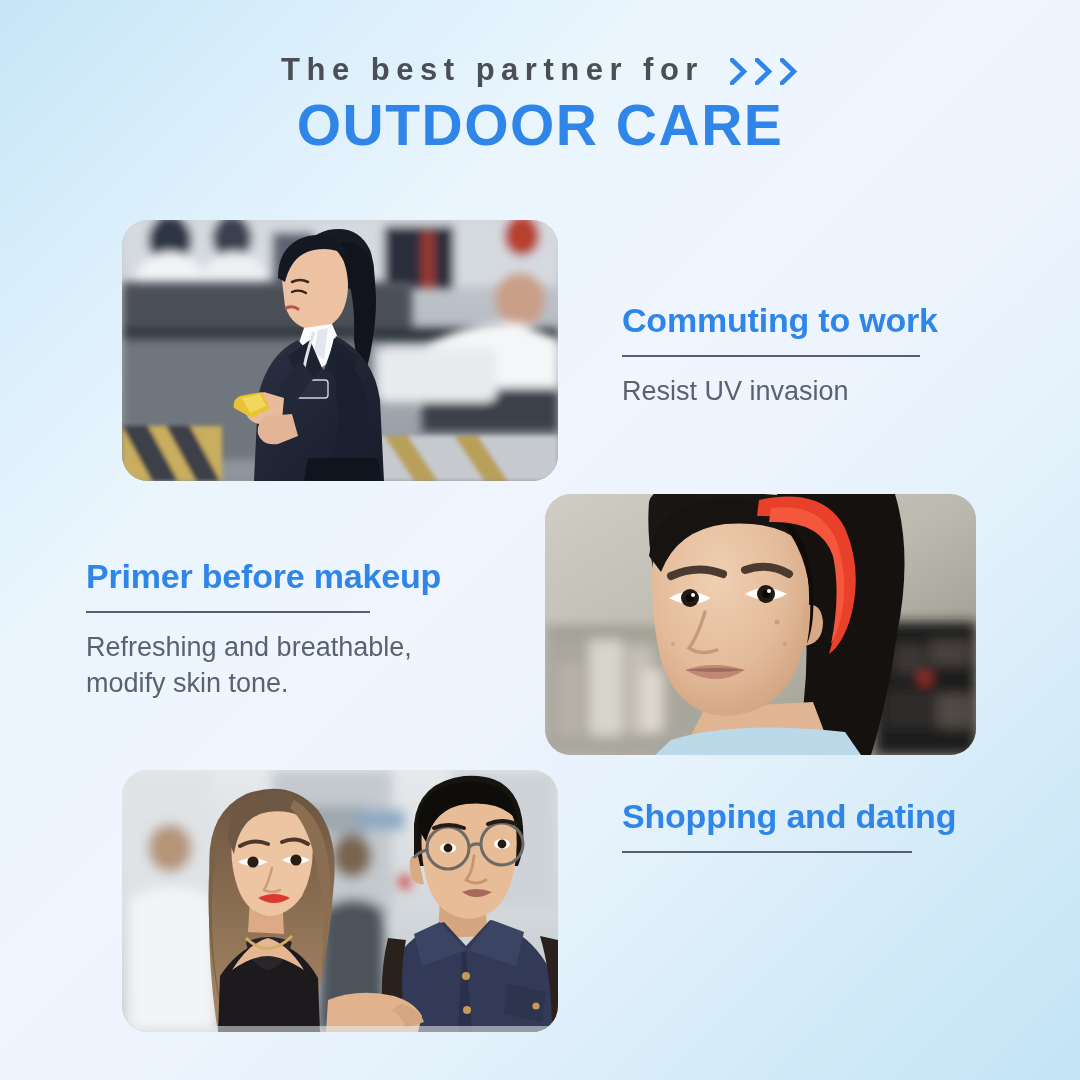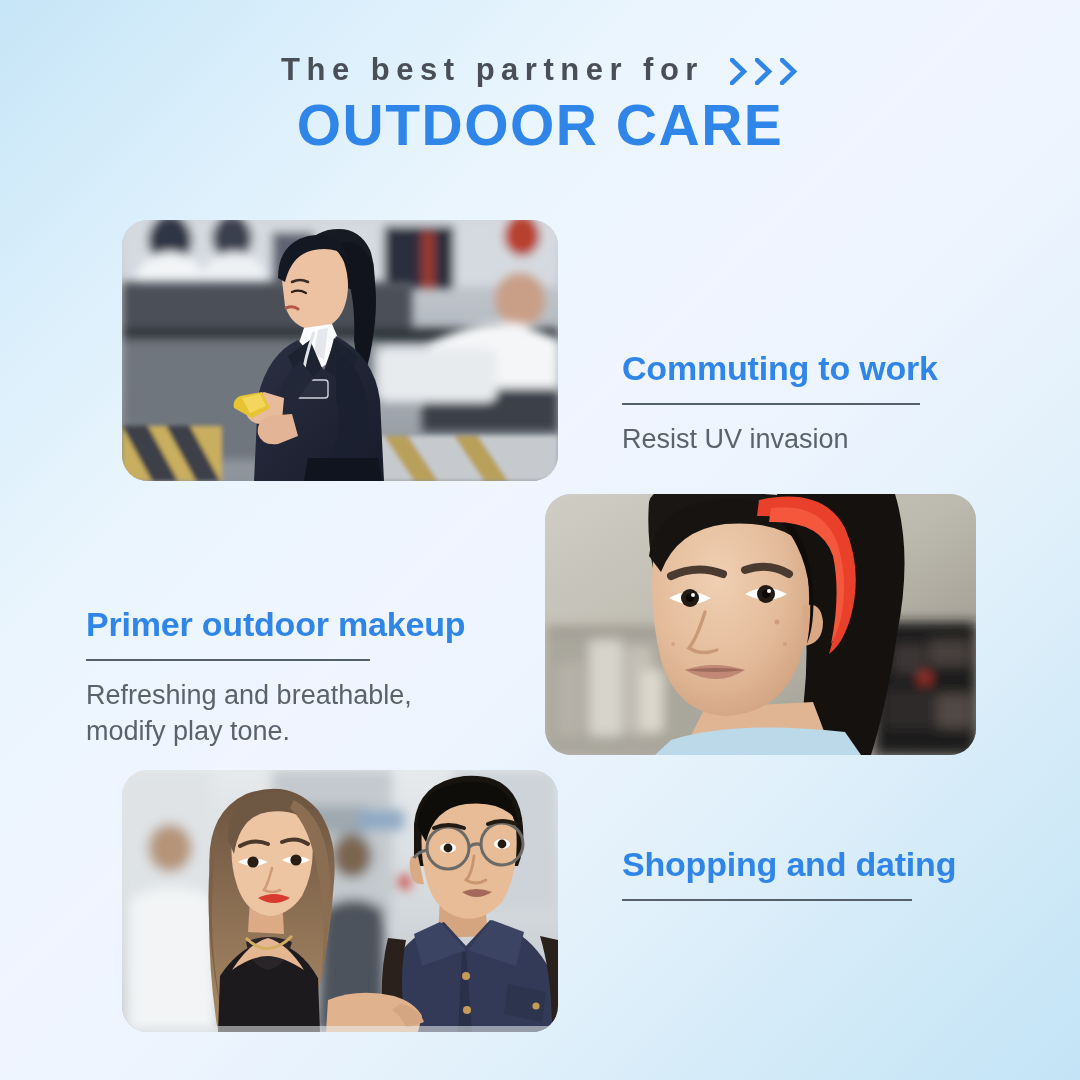--- a/index.html
+++ b/index.html
@@ -85,21 +85,20 @@
   .textblock {
     position: absolute;
   }
   .bt-title {
     font-size: 34px;
     font-weight: 800;
     color: #2f86e8;
     letter-spacing: -0.2px;
     white-space: nowrap;
     line-height: 1.1;
-    margin-top: 48px;
   }
   .bt-rule {
     height: 2px;
     background: #55606b;
     margin-top: 16px;
     margin-bottom: 17px;
   }
   .bt-desc {
     font-size: 27px;
     color: #5a636d;
@@ -316,24 +315,24 @@
       <path d="M140 176 Q168 166 200 176 Q172 194 140 176 Z" fill="#c08875"></path>
       <path d="M140 176 Q170 172 200 176 Q170 180 140 176 Z" fill="#9d6a5c"></path>
 
       <circle cx="232" cy="128" r="2.5" fill="#c8957a" opacity="0.8"></circle>
       <circle cx="240" cy="150" r="2" fill="#c8957a" opacity="0.7"></circle>
       <circle cx="128" cy="150" r="2" fill="#c8957a" opacity="0.6"></circle>
     </svg>
   </div>
 
   <div class="textblock" id="text-2">
-    <div class="bt-title">Primer outdoor makeup</div>
+    <div class="bt-title">Primer before makeup</div>
     <div class="bt-rule"></div>
     <div class="bt-desc">Refreshing and breathable,
-modify play tone.</div>
+modify skin tone.</div>
   </div>
 
   <div class="photo" id="photo-3">
     <svg viewBox="0 0 436 262" preserveAspectRatio="xMidYMid slice">
       <defs>
         <linearGradient id="p3bg" x1="0" y1="0" x2="0" y2="1">
           <stop offset="0" stop-color="#e7eaec"></stop>
           <stop offset="0.55" stop-color="#d3d8dc"></stop>
           <stop offset="1" stop-color="#b9c0c6"></stop>
         </linearGradient>

